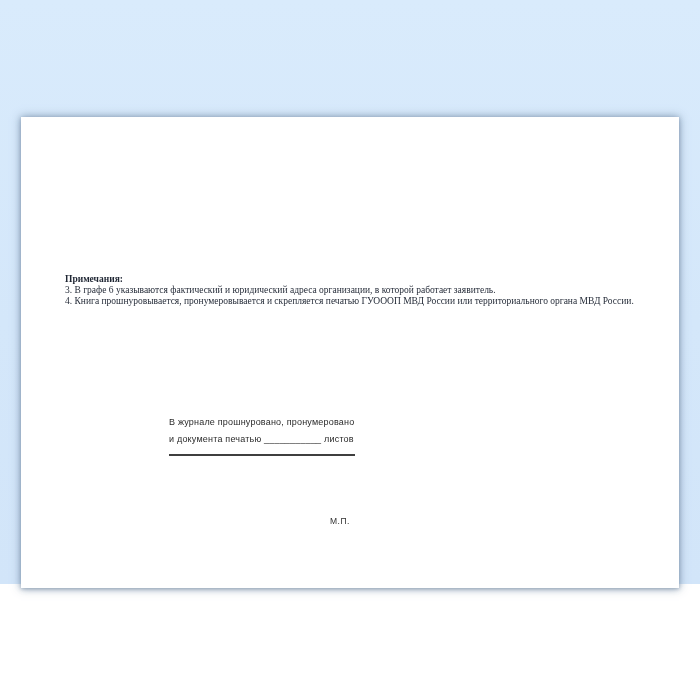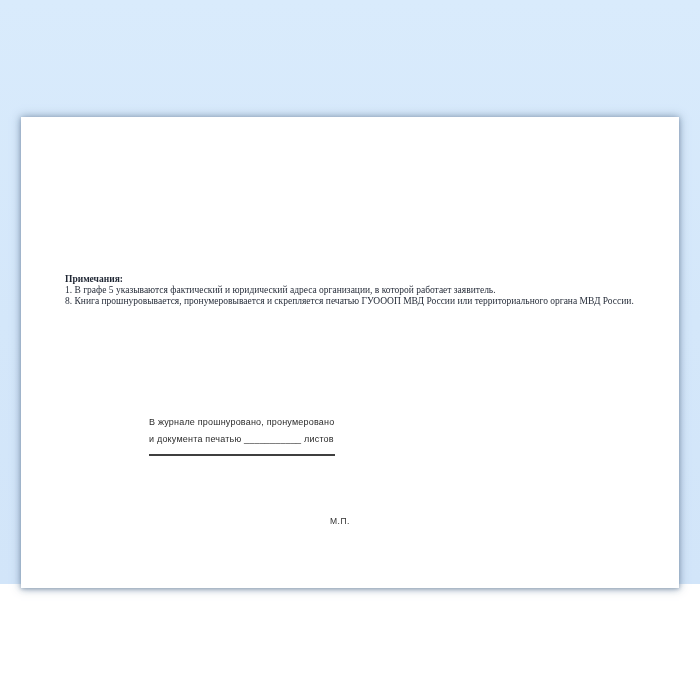--- a/index.html
+++ b/index.html
@@ -33,21 +33,21 @@
     font-size: 9.5px;
     line-height: 11px;
     color: #1f2633;
     white-space: nowrap;
   }
   .notes-heading {
     font-weight: bold;
   }
   .binding {
     position: absolute;
-    left: 128px;
+    left: 148px;
     top: 297px;
     width: 186px;
     font-family: "Liberation Sans", "DejaVu Sans", sans-serif;
     font-size: 9px;
     line-height: 16.5px;
     letter-spacing: 0.2px;
     color: #2b2b2b;
     white-space: nowrap;
   }
   .signature-rule {
@@ -67,22 +67,22 @@
   }
 </style>
 </head>
 <body>
 
 <div class="stage">
   <div class="paper">
 
     <div class="notes">
       <div class="notes-heading">Примечания:</div>
-      <div class="note-line">1. В графе 5 указываются фактический и юридический адреса организации, в которой работает заявитель.</div>
-      <div class="note-line">8. Книга прошнуровывается, пронумеровывается и скрепляется печатью ГУОООП МВД России или территориального органа МВД России.</div>
+      <div class="note-line">3. В графе 6 указываются фактический и юридический адреса организации, в которой работает заявитель.</div>
+      <div class="note-line">4. Книга прошнуровывается, пронумеровывается и скрепляется печатью ГУОООП МВД России или территориального органа МВД России.</div>
     </div>
 
     <div class="binding">
       <div class="bind-line">В журнале прошнуровано, пронумеровано</div>
       <div class="bind-line">и документа печатью ___________ листов</div>
       <div class="signature-rule"></div>
     </div>
 
     <div class="seal">М.П.</div>
 

